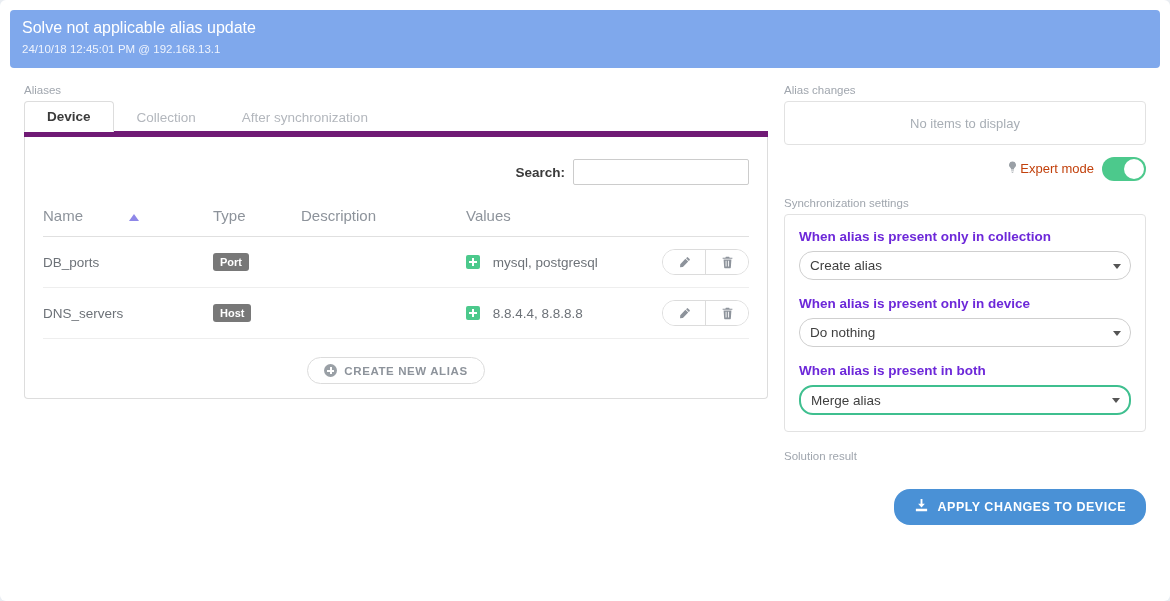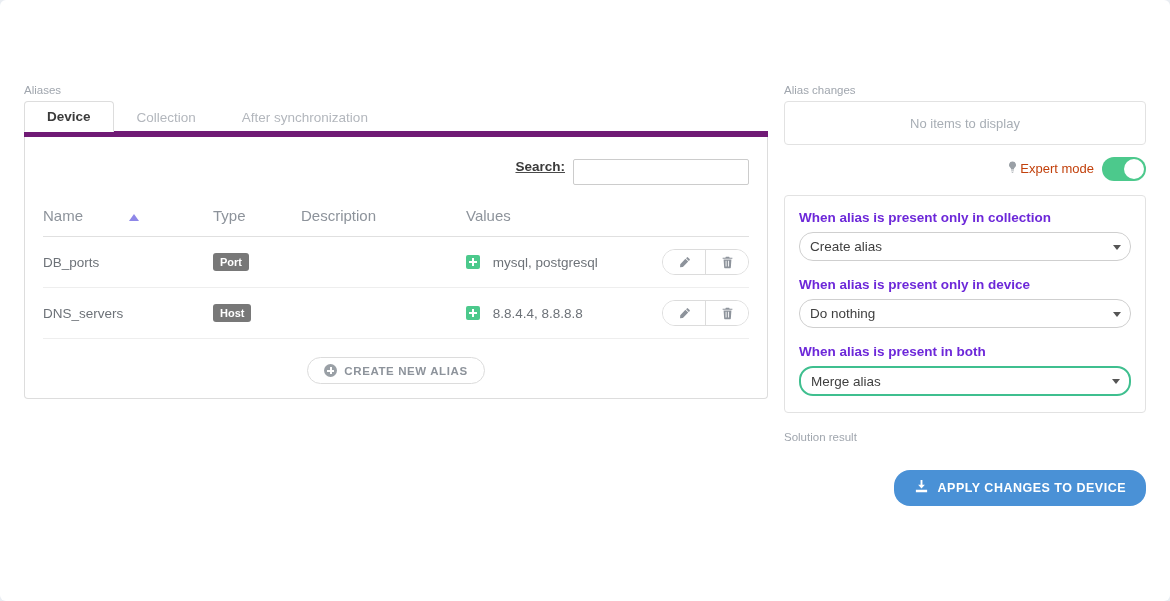--- a/index.html
+++ b/index.html
@@ -60,21 +60,21 @@
   .tab-panel{
     border:1px solid #dddddd;border-top:none;
     border-radius:0 0 4px 4px;
     background:#ffffff;
     padding:16px 18px 14px 18px;
     box-sizing:border-box;
     min-height:258px;
   }
 
   
-  .search-row{display:flex;justify-content:flex-end;margin:6px 0 22px 0;text-decoration:underline;}
+  .search-row{display:flex;justify-content:flex-end;align-items:center;margin:6px 0 22px 0;}
   .search-label{font-weight:bold;color:#3a3a3a;font-size:13.5px;margin-right:8px;}
   .search-input{
     width:176px;height:26px;border:1px solid #cccccc;border-radius:2px;
     background:#ffffff;font-family:"Liberation Sans",sans-serif;font-size:13px;
     padding:0 6px;box-sizing:border-box;color:#444;
   }
 
   
   table.alias-table{width:100%;border-collapse:collapse;}
   table.alias-table thead th{
@@ -187,20 +187,24 @@
     background:#4a91d6;color:#ffffff;border:none;border-radius:16px;
     padding:9px 20px;font-size:12.5px;font-weight:bold;letter-spacing:.5px;
     cursor:pointer;font-family:"Liberation Sans",sans-serif;
   }
 </style>
 </head>
 <body>
 
 <div class="page">
 
+  <div class="header">
+    <div class="header-title">Solve not applicable alias update</div>
+    <div class="header-sub">24/10/18 12:45:01 PM @ 192.168.13.1</div>
+  </div>
 
   <div class="body-area">
 
     <div class="left-col">
       <div class="section-label">Aliases</div>
 
       <div class="tabs">
         <div class="tab active">Device</div>
         <div class="tab">Collection</div>
         <div class="tab">After synchronization</div>
@@ -303,20 +307,21 @@
             <svg width="11" height="13" viewBox="0 0 12 16">
                 <path d="M6 0.6a4.3 4.3 0 00-2.6 7.8c.5.4.8 1 .8 1.6v.5h3.6v-.5c0-.6.3-1.2.8-1.6A4.3 4.3 0 006 .6zM4.3 11.6h3.4v1H4.3v-1zm.4 2h2.6c-.2.6-.7 1-1.3 1s-1.1-.4-1.3-1z" fill="#9aa0a6"></path>
               </svg>
           </span><span>Expert mode</span>
         </span>
         <span class="toggle">
           <span class="knob"></span>
         </span>
       </div>
 
+      <div class="section-label">Synchronization settings</div>
       <div class="panel-box sync-box">
 
         <div class="field-label">When alias is present only in collection</div>
         <div class="select">
           <span>Create alias</span>
           <span class="caret"></span>
         </div>
 
         <div class="field-label">When alias is present only in device</div>
         <div class="select">

